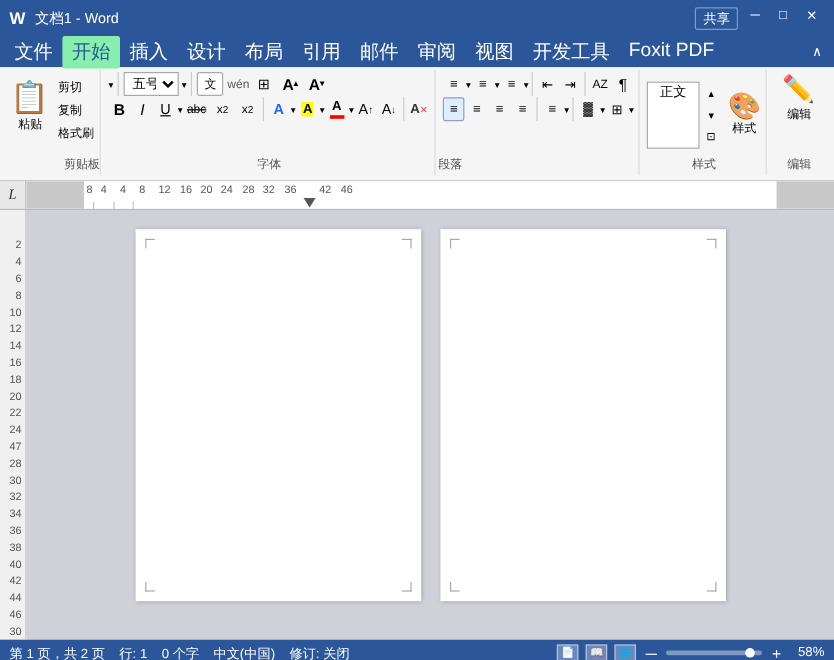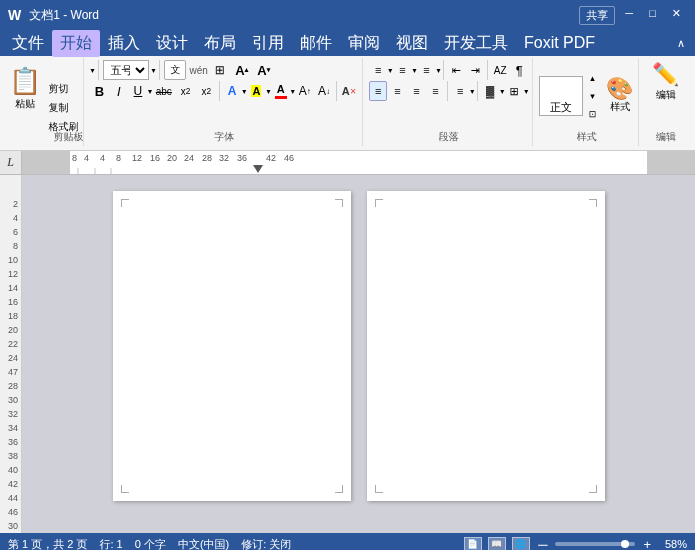--- a/index.html
+++ b/index.html
@@ -26,21 +26,21 @@
       align-items: center;
       padding: 0 4px;
     }
     .menu-item {
       color: white;
       font-size: 16px;
       padding: 3px 8px;
       cursor: pointer;
       border-radius: 2px;
     }
-    .menu-item.active { background: #c4b5fd; color: #2b579a; }
+    .menu-item.active { background: #86efac; color: #2b579a; }
 
     
     .ribbon {
       background: #f5f5f5;
       border-bottom: 1px solid #ccc;
       padding: 2px 4px 4px 4px;
       min-height: 92px;
     }
     .ribbon-row1 {
       display: flex;
@@ -299,21 +299,21 @@
 
 <div class="ribbon">
   <div class="ribbon-row1">
 
     <div style="display:flex; flex-direction:column; border-right:1px solid #ddd; padding:2px 4px 14px 4px; position:relative; min-width:70px;">
       <div style="display:flex; gap:2px;">
         <div class="paste-btn" style="width:44px;">
           <div style="font-size:26px;">📋</div>
           <div style="font-size:10px;">粘贴</div>
         </div>
-        <div style="display:flex; flex-direction:column; gap:1px; margin-top:20px;">
+        <div style="display:flex; flex-direction:column; gap:1px; margin-top:4px;">
           <div class="small-btn">剪切</div>
           <div class="small-btn">复制</div>
           <div class="small-btn">格式刷</div>
         </div>
       </div>
       <span class="clipboard-label">剪贴板</span>
     </div>
 
     <div style="display:flex; flex-direction:column; border-right:1px solid #ddd; padding:2px 4px 14px 4px; position:relative; min-width:205px;">
       <div class="ribbon-rows">
@@ -389,26 +389,26 @@
           <div class="divider-v"></div>
           <span class="icon-btn" style="width:22px; font-size:11px;">≡</span>
           <span class="small-arrow">▾</span>
           <div class="divider-v"></div>
           <span class="icon-btn" style="width:22px; font-size:11px;">▓</span>
           <span class="small-arrow">▾</span>
           <span class="icon-btn" style="width:22px; font-size:11px;">⊞</span>
           <span class="small-arrow">▾</span>
         </div>
       </div>
-      <span style="position:absolute; bottom:2px; left:0; right:0; text-align:center; font-size:10px; color:#555;">段落</span>
+      <span style="position:absolute; bottom:2px; left:0; right:0; font-size:10px; color:#555;">段落</span>
     </div>
 
     <div style="display:flex; flex-direction:column; border-right:1px solid #ddd; padding:2px 4px 14px 4px; position:relative; min-width:90px;">
       <div style="display:flex; align-items:center; gap:2px; flex:1;">
-        <div style="width:60px; height:40px; border:1px solid #aaa; background:white; display:flex; align-items:flex-end; justify-content:center; font-size:11px; cursor:pointer;font-family:Liberation Serif, serif;">
+        <div style="width:60px; height:56px; border:1px solid #aaa; background:white; display:flex; align-items:flex-start; justify-content:center; font-size:11px; cursor:pointer;font-family:Liberation Serif, serif;">
           <span>正文</span>
         </div>
         <div style="display:flex; flex-direction:column; gap:2px;">
           <span class="icon-btn" style="width:16px; height:16px; font-size:9px;">▴</span>
           <span class="icon-btn" style="width:16px; height:16px; font-size:9px;">▾</span>
           <span class="icon-btn" style="width:16px; height:16px; font-size:9px;">⊡</span>
         </div>
         <div style="display:flex; flex-direction:column; align-items:center; margin-left:4px;">
           <span style="font-size:22px; line-height:1;">🎨</span>
           <span style="font-size:10px; cursor:pointer;">样式</span>

